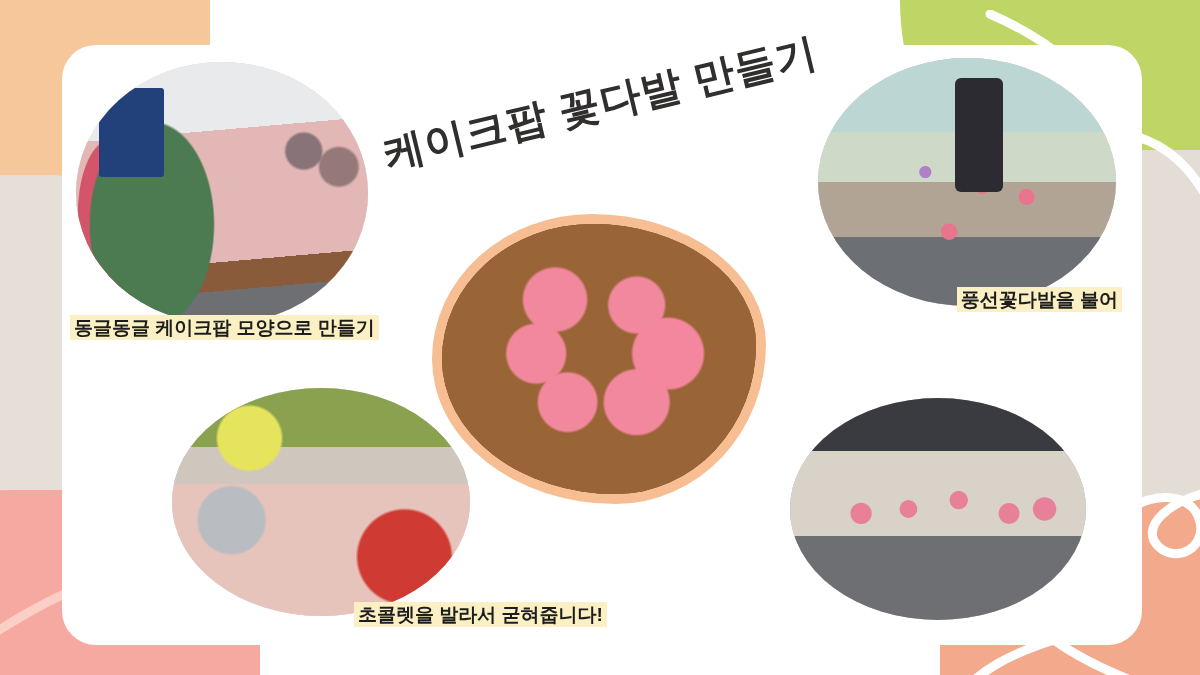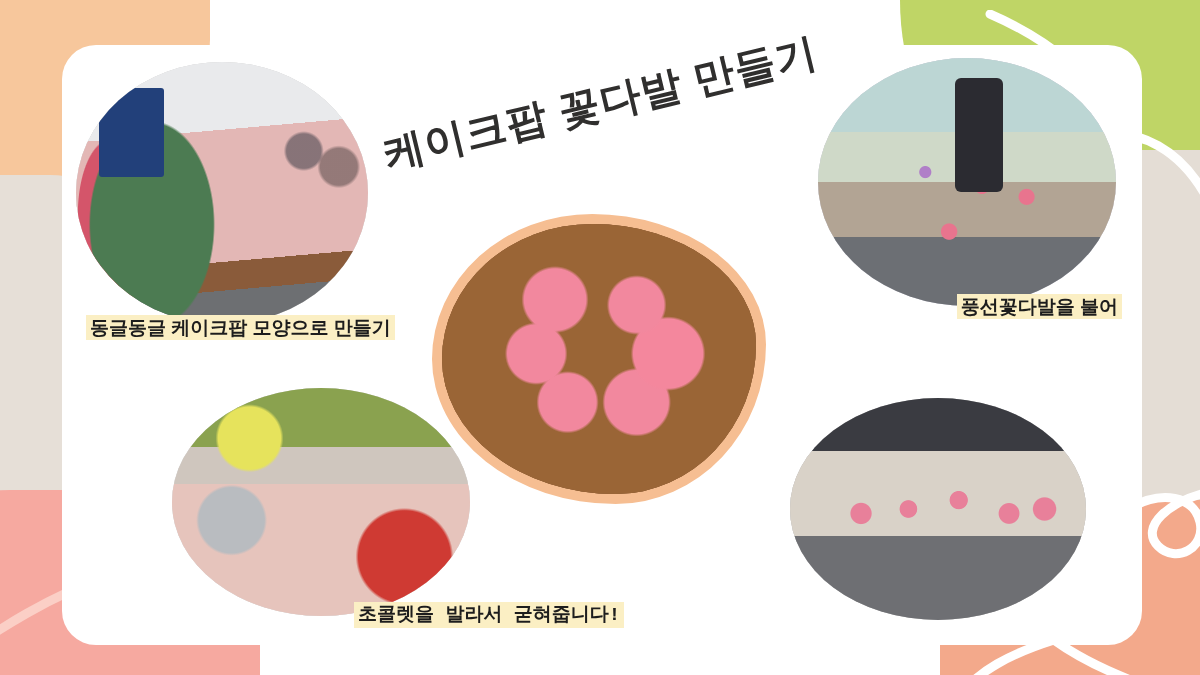--- a/index.html
+++ b/index.html
@@ -217,26 +217,26 @@
     line-height: 1.52;
     white-space: nowrap;
   }
   .caption span {
     background: #FBEFC4;
     padding: 2px 4px;
     box-decoration-break: clone;
     -webkit-box-decoration-break: clone;
   }
 
-  #caption-1 { left: 86px;  top: 314px; }
+  #caption-1 { left: 70px;  top: 314px; }
   #caption-2 { right: 78px; top: 286px; text-align: right; }
-  #caption-3 { left: 354px; top: 601px; font-family: Liberation Mono, monospace; }
+  #caption-3 { left: 354px; top: 601px; }
   #caption-4 { left: 812px; top: 612px; }
 
-  #caption-2 .line { display: block; margin-top: 7px; }
+  #caption-2 .line { display: block; }
 </style>
 </head>
 <body>
 
 <div id="poster">
 
   <div class="bg-layer">
 
     <div class="blob blob-peach-tl"></div>
     <div class="blob blob-beige-l"></div>

